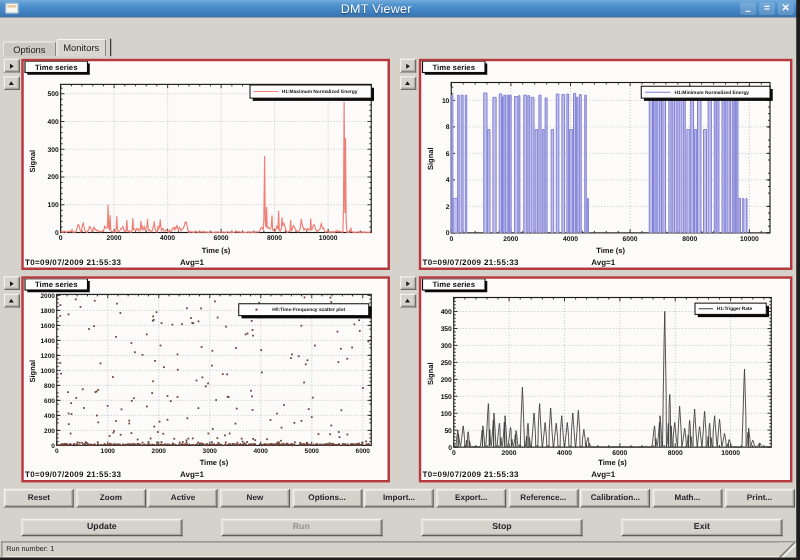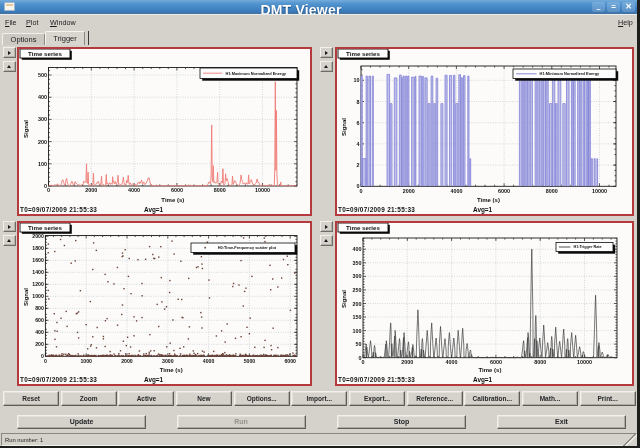--- a/index.html
+++ b/index.html
@@ -1,20 +1,20 @@
 <!DOCTYPE html>
 <html><head><meta charset="utf-8"><title>DMT Viewer</title><style>
 *{margin:0;padding:0;box-sizing:border-box}
 html,body{width:640px;height:448px;overflow:hidden}
 body{font-family:"Liberation Sans",sans-serif;background:#d5d2cc}
 #win{position:relative;width:640px;height:448px;background:#d5d2cc;overflow:hidden}
 #edgeR{position:absolute;right:0;top:0;width:3px;height:448px;background:#1d1d1b}
 #edgeB{position:absolute;left:0;bottom:0;width:640px;height:2px;background:#1d1d1b}
 #title{position:absolute;left:0;top:0;width:640px;height:13.5px;background:linear-gradient(#76abdc 0%,#5295cf 25%,#4385c4 60%,#3a77b4 88%,#49719c 100%)}
-#title .cap{position:absolute;left:301px;top:1.5px;transform:translateX(-50%);color:#fff;font-size:14px;font-weight:bold;letter-spacing:0.2px;text-shadow:0 1px 1px #12406e}
+#title .cap{position:absolute;left:301px;top:1.5px;transform:translateX(-50%);color:#fff;font-size:10px;font-weight:normal;letter-spacing:0.2px;text-shadow:0 1px 1px #12406e}
 #icon{position:absolute;left:4px;top:2px;width:11px;height:9px;background:#f7f5ef;border:1px solid #9db6cc;border-radius:1px}
 #icon:before{content:"";position:absolute;left:1px;top:1px;right:1px;height:2px;background:#e8c89a}
 .wb{position:absolute;top:2px;width:13px;height:10px;border-radius:2px;background:rgba(255,255,255,0.18);color:#fff;font-size:8px;font-weight:bold;text-align:center;line-height:9px}
 #menubar{position:absolute;left:0;top:13.5px;width:640px;height:14.5px;background:#d5d2cc;border-top:1px solid #efede9;font-size:7.2px;color:#1c1c1c}
 #menubar span{position:absolute;top:3.5px}
 #menubar u{text-decoration:underline}
 #tabrow{position:absolute;left:0;top:28px;width:640px;height:17px}
 .tab{position:absolute;background:#d5d2cc;border:1px solid #8c8882;border-bottom:none;border-radius:2px 2px 0 0;font-size:7.5px;color:#1c1c1c;text-align:center}
 #tab1{left:2px;top:5px;width:43px;height:12px;line-height:12px;background:#ccc9c3;border-top-color:#f2f0ec;border-left-color:#f2f0ec}
 #tab2{left:45px;top:3px;width:40px;height:14px;line-height:13px;background:#d9d6d0;border-top-color:#f6f4f0;border-left-color:#f6f4f0}
@@ -33,29 +33,23 @@
 </style></head>
 <body>
 <div id="win">
 <div id="title">
       <div id="icon"></div>
       <div class="cap">DMT Viewer</div>
 <div class="wb" style="left:592px;line-height:13px">–</div>
       <div class="wb" style="left:607px">=</div>
       <div class="wb" style="left:622px">✕</div>
     </div>
-<div id="menubar">
-      <span style="left:5px"><u>F</u>ile</span>
-      <span style="left:26px"><u>P</u>lot</span>
-      <span style="left:50px"><u>W</u>indow</span>
-      <span style="left:618px"><u>H</u>elp</span>
-    </div>
 <div id="tabrow">
       <div class="tab" id="tab1">Options</div>
-      <div class="tab" id="tab2">Trigger</div>
+      <div class="tab" id="tab2">Monitors</div>
       <div id="tabline"></div>
     </div>
 <div class="panel" style="left:17px;top:46.5px;width:295px;height:169px"><svg width="291" height="165" viewBox="0 0 291 165">
         <path d="M72.3 137V18.5M115.1 137V18.5M157.9 137V18.5M200.7 137V18.5M243.5 137V18.5M29.5 114.8H278M29.5 92.6H278M29.5 70.4H278M29.5 48.2H278M29.5 26H278" stroke="#aab4bc" stroke-width="0.6" stroke-dasharray="0.8,1.6" fill="none"></path>
         <rect x="29.5" y="18.5" width="248.5" height="118.5" fill="none" stroke="#1a1a1a" stroke-width="0.9"></rect>
         <path d="M29.5 137v-3M29.5 18.5v3M72.3 137v-3M72.3 18.5v3M115.1 137v-3M115.1 18.5v3M157.9 137v-3M157.9 18.5v3M200.7 137v-3M200.7 18.5v3M243.5 137v-3M243.5 18.5v3M38.1 137v-1.6M38.1 18.5v1.6M46.6 137v-1.6M46.6 18.5v1.6M55.2 137v-1.6M55.2 18.5v1.6M63.7 137v-1.6M63.7 18.5v1.6M80.9 137v-1.6M80.9 18.5v1.6M89.4 137v-1.6M89.4 18.5v1.6M98 137v-1.6M98 18.5v1.6M106.5 137v-1.6M106.5 18.5v1.6M123.7 137v-1.6M123.7 18.5v1.6M132.2 137v-1.6M132.2 18.5v1.6M140.8 137v-1.6M140.8 18.5v1.6M149.3 137v-1.6M149.3 18.5v1.6M166.5 137v-1.6M166.5 18.5v1.6M175 137v-1.6M175 18.5v1.6M183.6 137v-1.6M183.6 18.5v1.6M192.1 137v-1.6M192.1 18.5v1.6M209.3 137v-1.6M209.3 18.5v1.6M217.8 137v-1.6M217.8 18.5v1.6M226.4 137v-1.6M226.4 18.5v1.6M234.9 137v-1.6M234.9 18.5v1.6M252.1 137v-1.6M252.1 18.5v1.6M260.6 137v-1.6M260.6 18.5v1.6M269.2 137v-1.6M269.2 18.5v1.6M277.7 137v-1.6M277.7 18.5v1.6M29.5 137h3M278 137h-3M29.5 114.8h3M278 114.8h-3M29.5 92.6h3M278 92.6h-3M29.5 70.4h3M278 70.4h-3M29.5 48.2h3M278 48.2h-3M29.5 26h3M278 26h-3M29.5 132.6h1.6M278 132.6h-1.6M29.5 128.1h1.6M278 128.1h-1.6M29.5 123.7h1.6M278 123.7h-1.6M29.5 119.2h1.6M278 119.2h-1.6M29.5 110.4h1.6M278 110.4h-1.6M29.5 105.9h1.6M278 105.9h-1.6M29.5 101.5h1.6M278 101.5h-1.6M29.5 97h1.6M278 97h-1.6M29.5 88.2h1.6M278 88.2h-1.6M29.5 83.7h1.6M278 83.7h-1.6M29.5 79.3h1.6M278 79.3h-1.6M29.5 74.8h1.6M278 74.8h-1.6M29.5 66h1.6M278 66h-1.6M29.5 61.5h1.6M278 61.5h-1.6M29.5 57.1h1.6M278 57.1h-1.6M29.5 52.6h1.6M278 52.6h-1.6M29.5 43.8h1.6M278 43.8h-1.6M29.5 39.3h1.6M278 39.3h-1.6M29.5 34.9h1.6M278 34.9h-1.6M29.5 30.4h1.6M278 30.4h-1.6M29.5 21.6h1.6M278 21.6h-1.6" stroke="#1a1a1a" stroke-width="0.7" fill="none"></path>
         <text x="29.5" y="143.2" font-size="5.4" font-weight="bold" fill="#111" text-anchor="middle">0</text>
         <text x="72.3" y="143.2" font-size="5.4" font-weight="bold" fill="#111" text-anchor="middle">2000</text>
         <text x="115.1" y="143.2" font-size="5.4" font-weight="bold" fill="#111" text-anchor="middle">4000</text>
         <text x="157.9" y="143.2" font-size="5.4" font-weight="bold" fill="#111" text-anchor="middle">6000</text>

